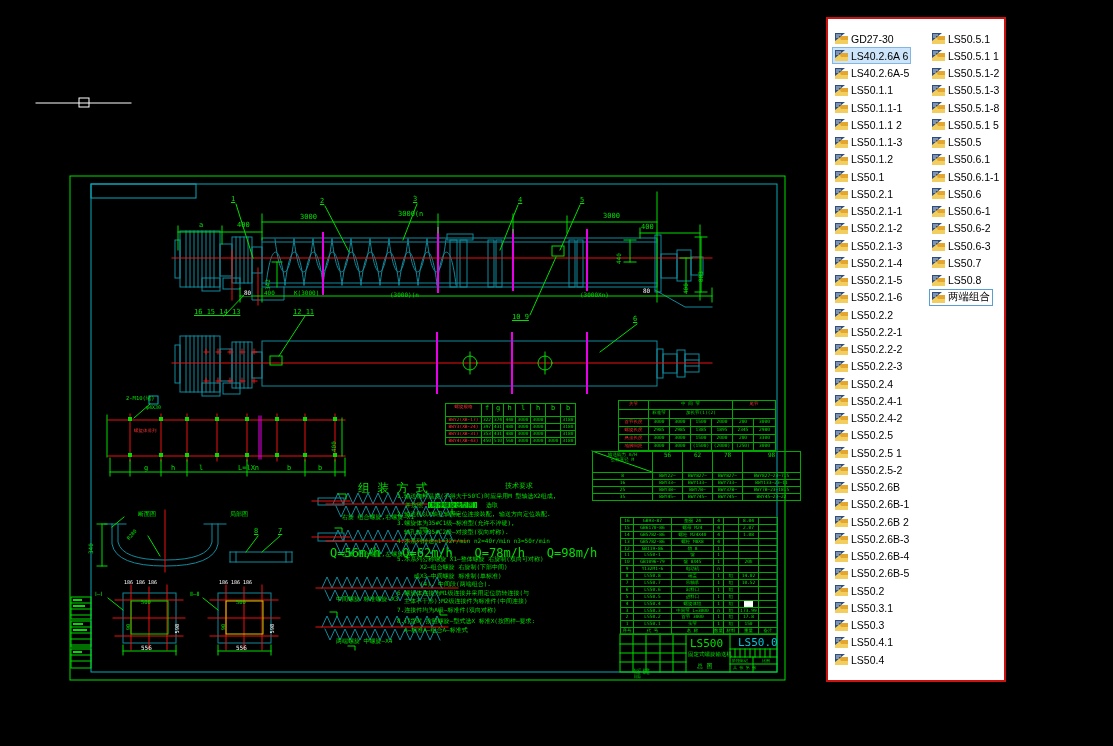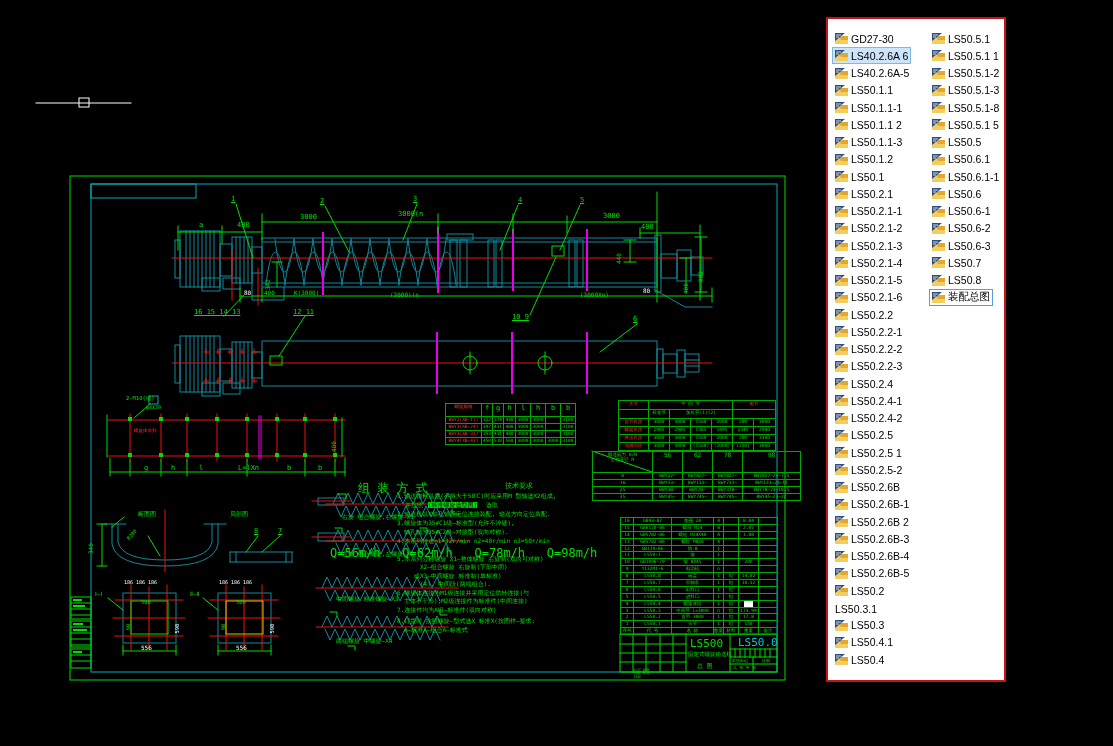--- a/index.html
+++ b/index.html
@@ -634,21 +634,21 @@
         </div>
         <div class="fitem" style="top: 552px;">
           <svg width="13" height="11" viewBox="0 0 13 11">
             <polygon fill="#e3a72f" points="0,3 13,3 13,11 0,11"></polygon>
             <polygon fill="#f2cd60" points="0,5 5,5 6,7 13,7 13,11 0,11"></polygon>
             <polygon fill="#2c4d7e" points="0,0 10,0 0,8"></polygon>
             <path stroke="#fff" stroke-width="0.8" fill="none" d="M1,2 L6,2 M1,4 L4,4"></path>
           </svg>
           <span>LS50.2</span>
         </div>
-        <div class="fitem" style="top: 569.25px; flex-direction: column;">
+        <div class="fitem" style="top: 569.25px;">
           <svg width="13" height="11" viewBox="0 0 13 11">
             <polygon fill="#e3a72f" points="0,3 13,3 13,11 0,11"></polygon>
             <polygon fill="#f2cd60" points="0,5 5,5 6,7 13,7 13,11 0,11"></polygon>
             <polygon fill="#2c4d7e" points="0,0 10,0 0,8"></polygon>
             <path stroke="#fff" stroke-width="0.8" fill="none" d="M1,2 L6,2 M1,4 L4,4"></path>
           </svg>
           <span>LS50.3.1</span>
         </div>
         <div class="fitem" style="top: 586.5px;">
           <svg width="13" height="11" viewBox="0 0 13 11">
@@ -814,17 +814,17 @@
           </svg>
           <span>LS50.8</span>
         </div>
         <div class="fitem ren" style="top: 258.75px;">
           <svg width="13" height="11" viewBox="0 0 13 11">
             <polygon fill="#e3a72f" points="0,3 13,3 13,11 0,11"></polygon>
             <polygon fill="#f2cd60" points="0,5 5,5 6,7 13,7 13,11 0,11"></polygon>
             <polygon fill="#2c4d7e" points="0,0 10,0 0,8"></polygon>
             <path stroke="#fff" stroke-width="0.8" fill="none" d="M1,2 L6,2 M1,4 L4,4"></path>
           </svg>
-          <span>装配总图</span>
+          <span>两端组合</span>
         </div>
       </div>
   </div>
 </div>
 
 </body></html>

